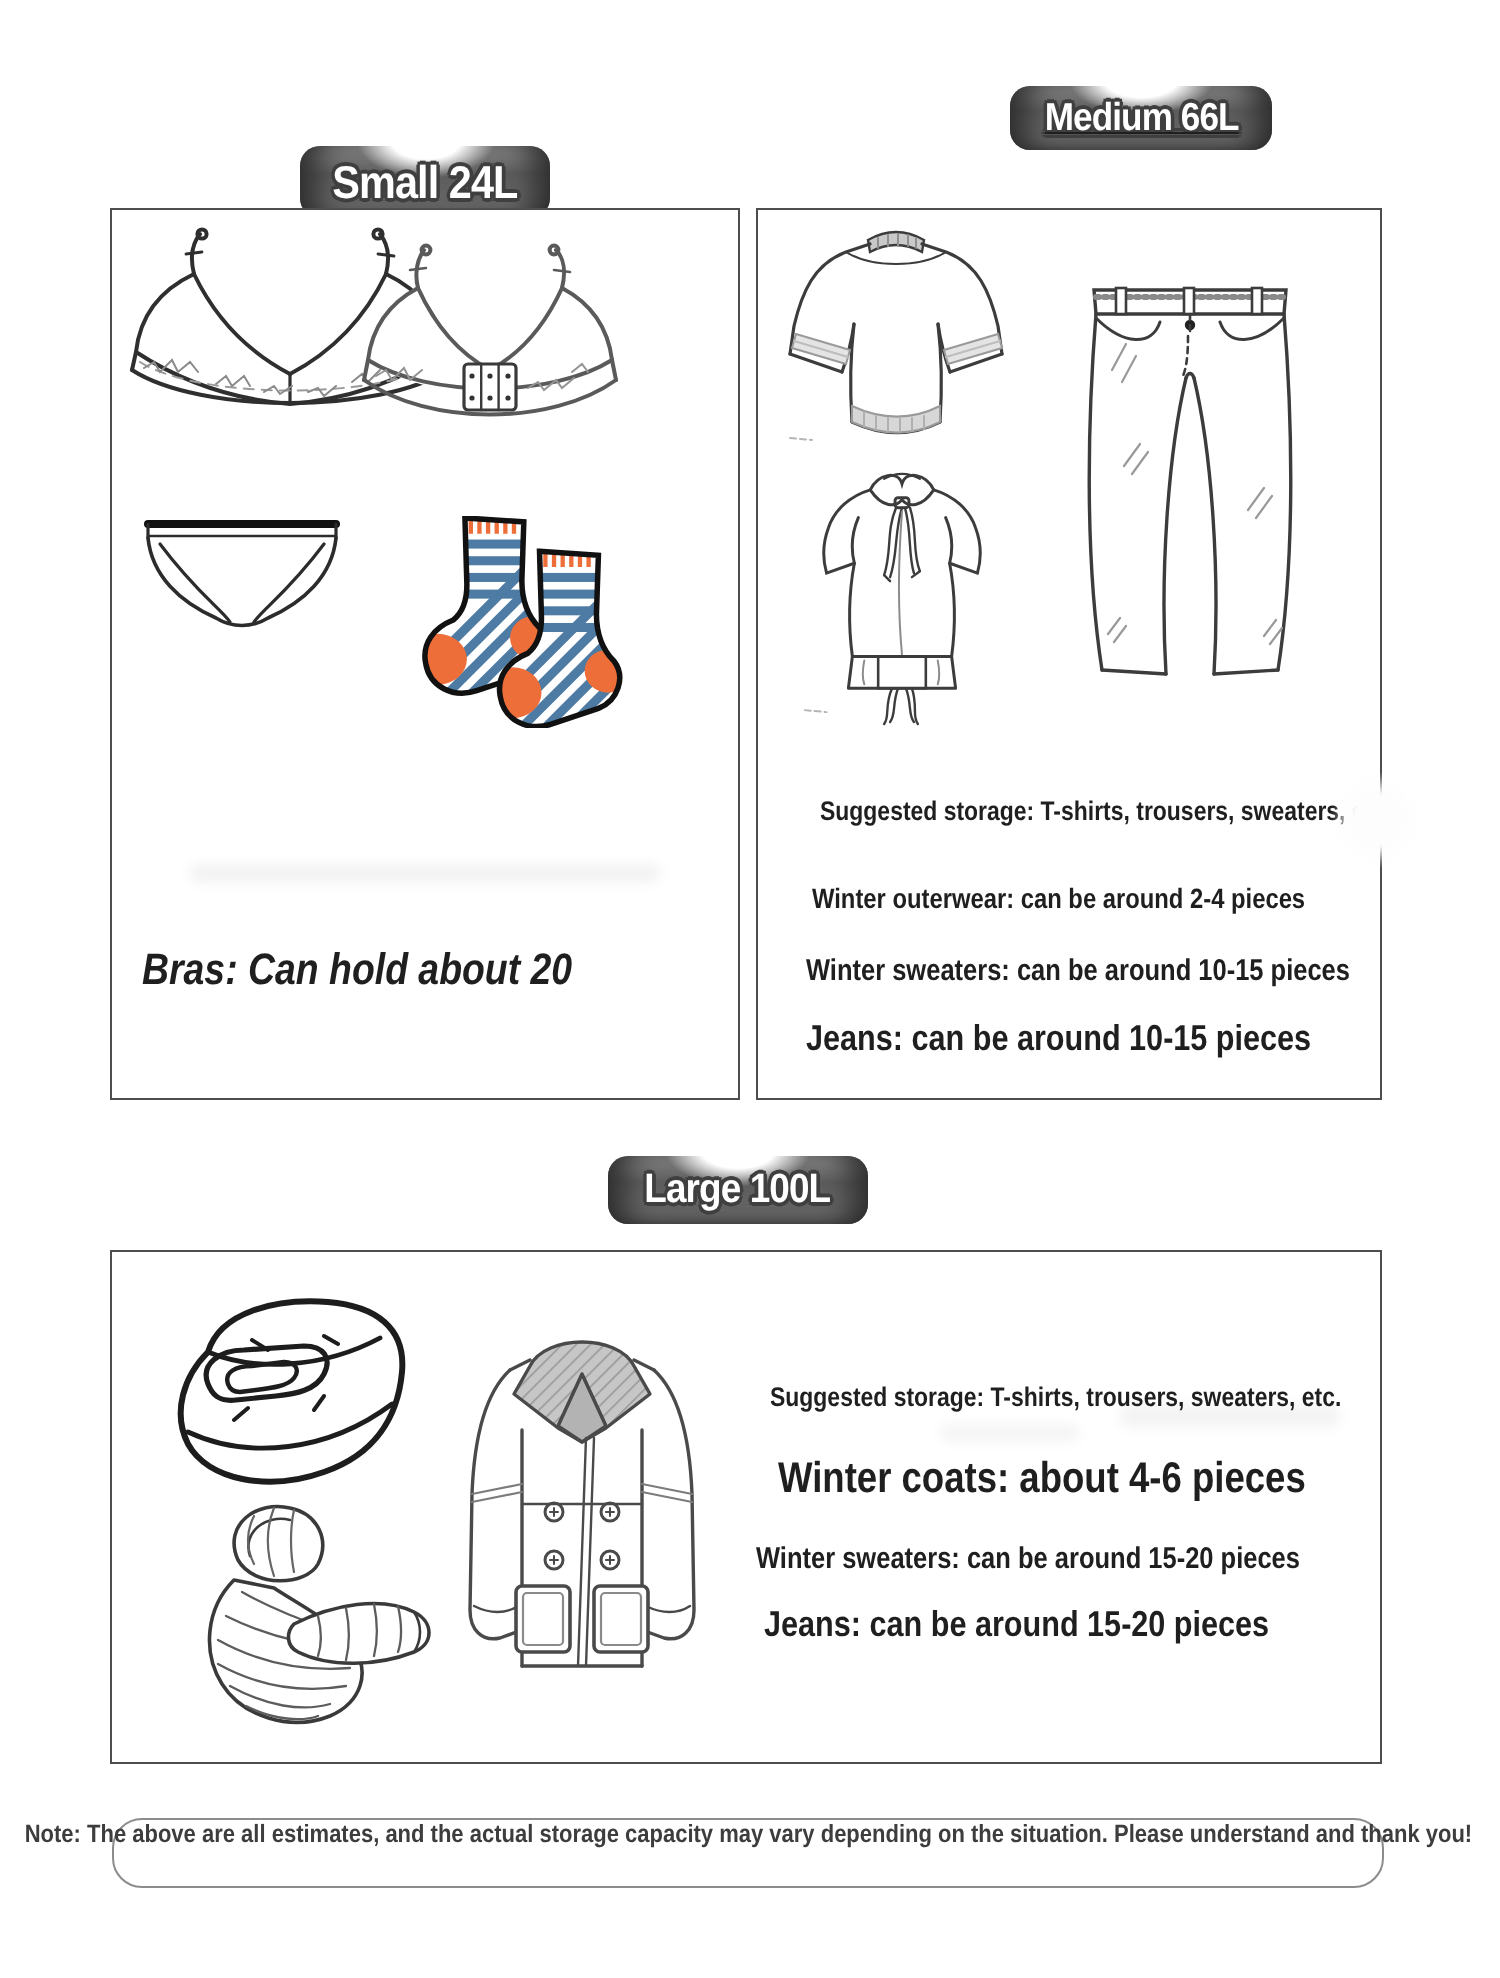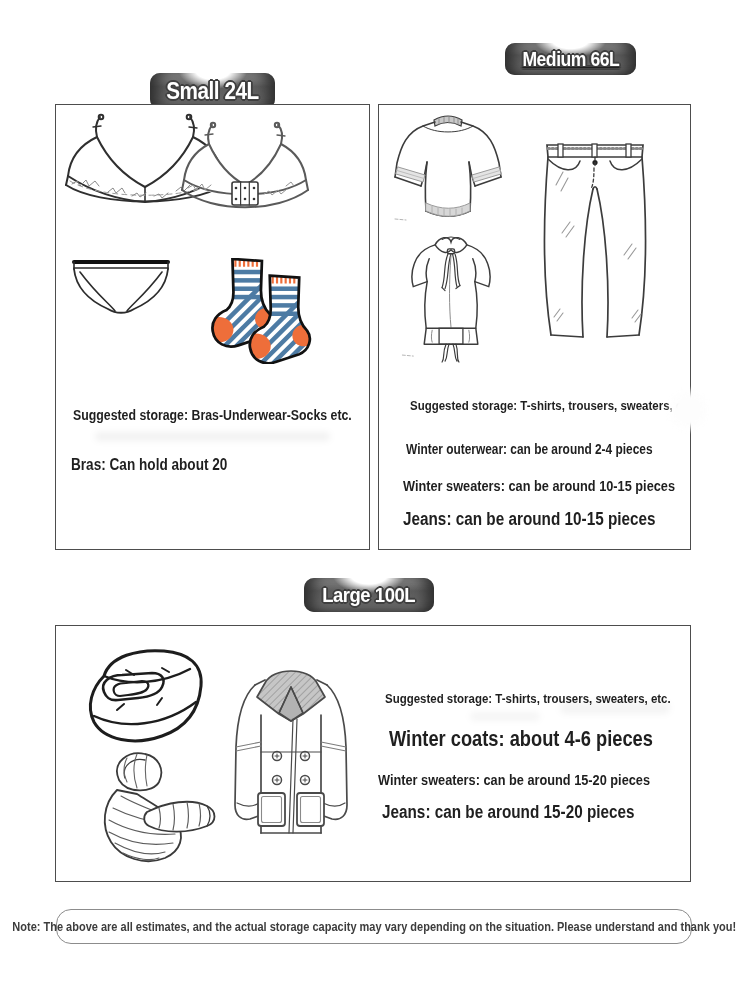--- a/index.html
+++ b/index.html
@@ -35,35 +35,35 @@
   .panel{position:absolute;border:1.2px solid #4d4d4d;background:#fff;}
   #panel-small {left:55px;top:104px;width:313px;height:444px;}
   #panel-medium{left:378px;top:104px;width:311px;height:444px;}
   #panel-large {left:55px;top:625px;width:634px;height:255px;}
 
   
   .txt{position:absolute;font-weight:700;white-space:nowrap;}
   .cond{display:inline-block;transform:scaleX(.85);transform-origin:0 50%;}
   #p1-suggested{left:73px;top:407px;font-size:14.5px;}
   #p1-cap1{left:73px;top:443px;font-size:14.5px;}
-  #p1-cap2{left:71px;top:456px;font-size:16px;}
+  #p1-cap2{left:71px;top:472px;font-size:22px;font-style:italic;}
   #p2-suggested{left:410px;top:398px;font-size:13.5px;}
   #p2-cap1{left:406px;top:441px;font-size:14px;}
   #p2-cap2{left:403px;top:477px;font-size:15px;}
   #p2-cap3{left:403px;top:509px;font-size:18px;}
   #p3-suggested{left:385px;top:691px;font-size:13.5px;}
   #p3-cap1{left:377px;top:727px;font-size:21.5px;margin-left:12px;}
   #p3-cap2{left:378px;top:771px;font-size:15px;}
   #p3-cap3{left:382px;top:802px;font-size:18px;}
 
   
   .note-box{
     position:absolute;left:56px;top:909px;width:634px;height:33px;
     border:1.5px solid #8c8c8c;border-radius:15px;background:#fff;
-    display:flex;align-items:center;justify-content:center;
+    display:flex;align-items:flex-start;justify-content:center;
   }
   .note-box span{font-size:12.5px;font-weight:700;color:#3d3d3d;
     transform:scaleX(.88);white-space:nowrap;}
 
   
   .illus{position:absolute;}
   #bras-svg     {left:58px; top:110px;}
   #underwear-svg{left:70px; top:256px;}
   #socks-svg    {left:197px;top:258px;}
   #tshirt-svg   {left:392px;top:111px;}
@@ -336,22 +336,20 @@
           <circle cx="80" cy="147" r="4.5"></circle>
         <path d="M50,99 h4 M52,97 v4 M78,99 h4 M80,97 v4 M50,123 h4 M52,121 v4 M78,123 h4 M80,121 v4 M50,147 h4 M52,145 v4 M78,147 h4 M80,145 v4" stroke-width="1"></path>
       </g>
       <rect x="33" y="136" width="27" height="33" rx="3" fill="#fff" stroke-width="1.8"></rect>
       <rect x="36.5" y="139.5" width="20" height="26" rx="2" stroke-width="1.1" stroke="#8a8a8a"></rect>
       <rect x="72" y="136" width="27" height="33" rx="3" fill="#fff" stroke-width="1.8"></rect>
       <rect x="75.5" y="139.5" width="20" height="26" rx="2" stroke-width="1.1" stroke="#8a8a8a"></rect>
     </g>
   </svg>
 
-  <div class="txt" id="p1-suggested">
-    <span class="cond">Suggested storage: Bras-Underwear-Socks etc.</span></div>
   <div class="txt" id="p1-cap2">
     <span class="cond">Bras: Can hold about 20</span></div>
 
   <div class="txt" id="p2-suggested">
     <span class="cond">Suggested storage: T-shirts, trousers, sweaters, etc.</span></div>
   <div class="txt" id="p2-cap1">
     <span class="cond">Winter outerwear: can be around 2-4 pieces</span></div>
   <div class="txt" id="p2-cap2">
     <span class="cond">Winter sweaters: can be around 10-15 pieces</span></div>
   <div class="txt" id="p2-cap3">

